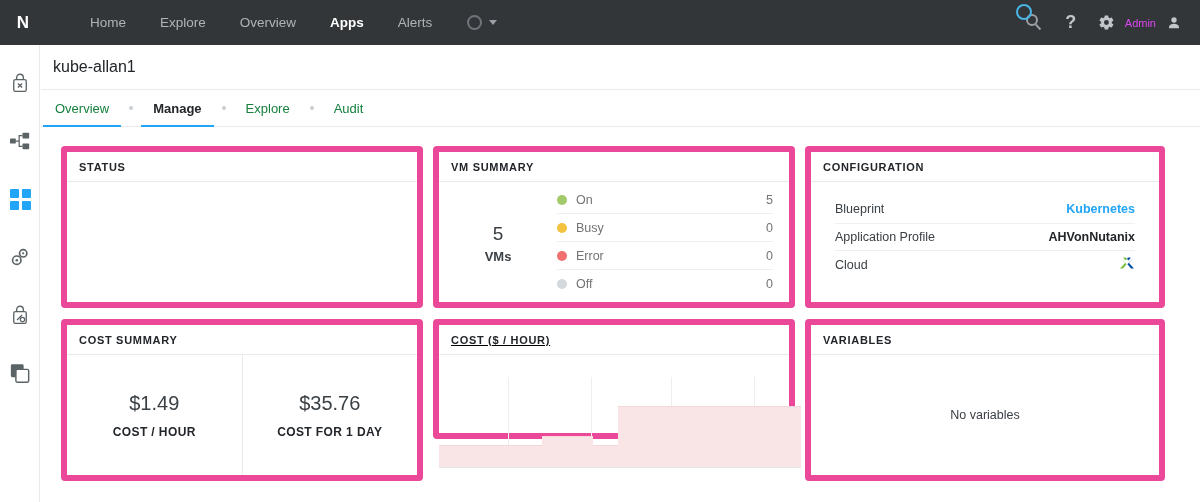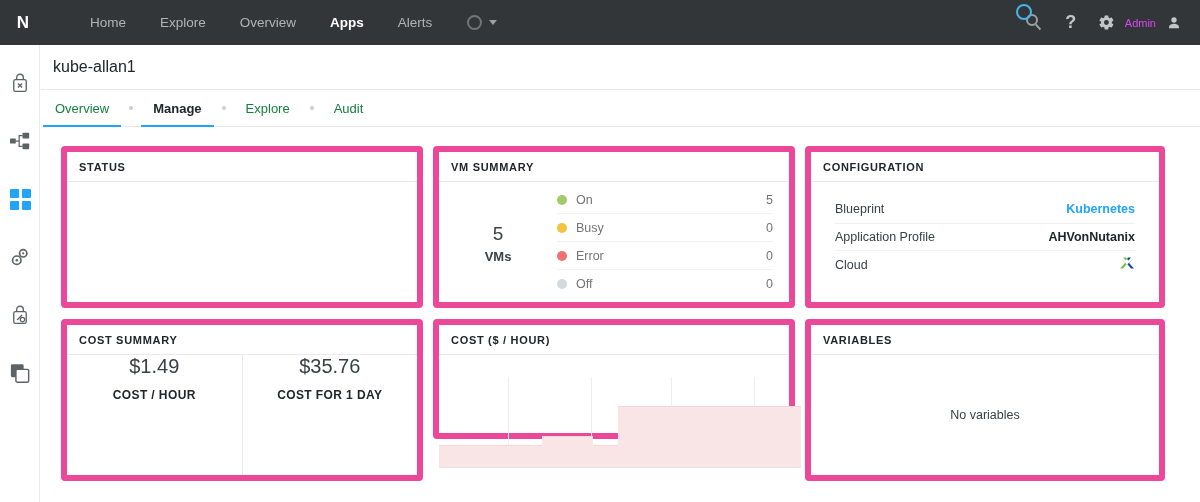--- a/index.html
+++ b/index.html
@@ -220,21 +220,21 @@
   .cfg-row:last-child { border-bottom: none; }
   .cfg-val { margin-left: auto; }
   .cfg-val.link { color: #22a5f7; font-weight: bold; cursor: pointer; }
   .cfg-val.bold { font-weight: bold; color: #22262a; }
 
   
   .cost-body { display: flex; }
   .cost-half {
     flex: 1;
     display: flex; flex-direction: column;
-    align-items: center; 
+    align-items: center; justify-content: center;
     height: 100%;
   }
   .cost-half.divider { border-right: 1px solid #e8eaec; }
   .cost-amount { font-size: 20px; color: #3b4045; }
   .cost-label {
     font-size: 12px; color: #22262a;
     font-weight: bold; letter-spacing: 0.4px;
     margin-top: 10px;
   }
 
@@ -458,21 +458,21 @@
         <div class="cost-amount">$1.49</div>
         <div class="cost-label">COST / HOUR</div>
       </div>
       <div class="cost-half">
         <div class="cost-amount">$35.76</div>
         <div class="cost-label">COST FOR 1 DAY</div>
       </div>
     </div>
   </div>
 
-  <div class="card" style="left:372px; top:173px; width:362px; height:120px;">
+  <div class="card" style="left:372px; top:173px; width:362px; height:120px;text-decoration:underline;">
     <div class="card-head">
       <span class="card-title">COST ($ / HOUR)</span>
     </div>
     <div class="card-body chart-body">
       <div class="plot" id="plot">
           <div class="gridline" style="left: 68.78px; background: rgb(236, 238, 240);"></div>
           <div class="gridline" style="left: 152.04px; background: rgb(236, 238, 240);"></div>
           <div class="gridline" style="left: 231.68px; background: rgb(236, 238, 240);"></div>
           <div class="gridline" style="left: 314.94px; background: rgb(236, 238, 240);"></div>
           <div class="step" style="left: 0px; width: 103.17px; height: 22.5px; background: rgb(249, 228, 230); border-top-color: rgb(243, 215, 218);"></div>

